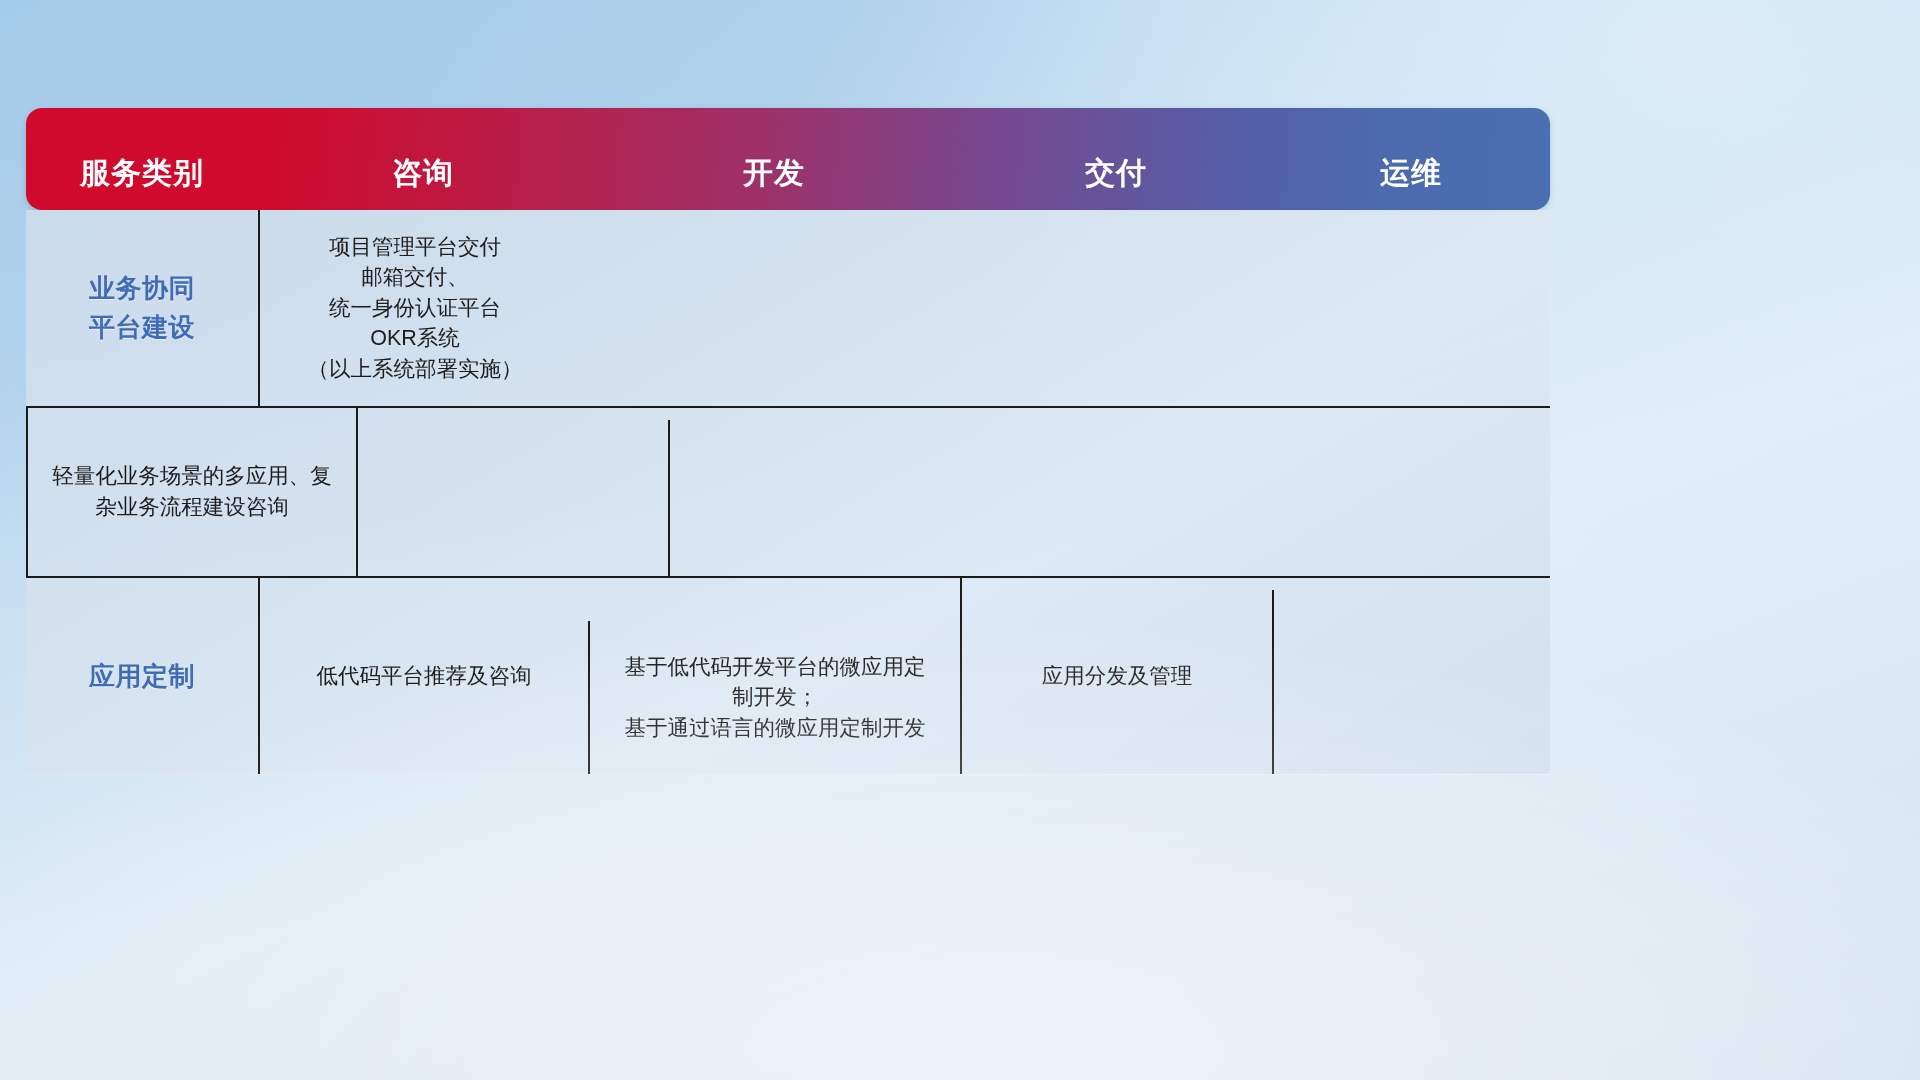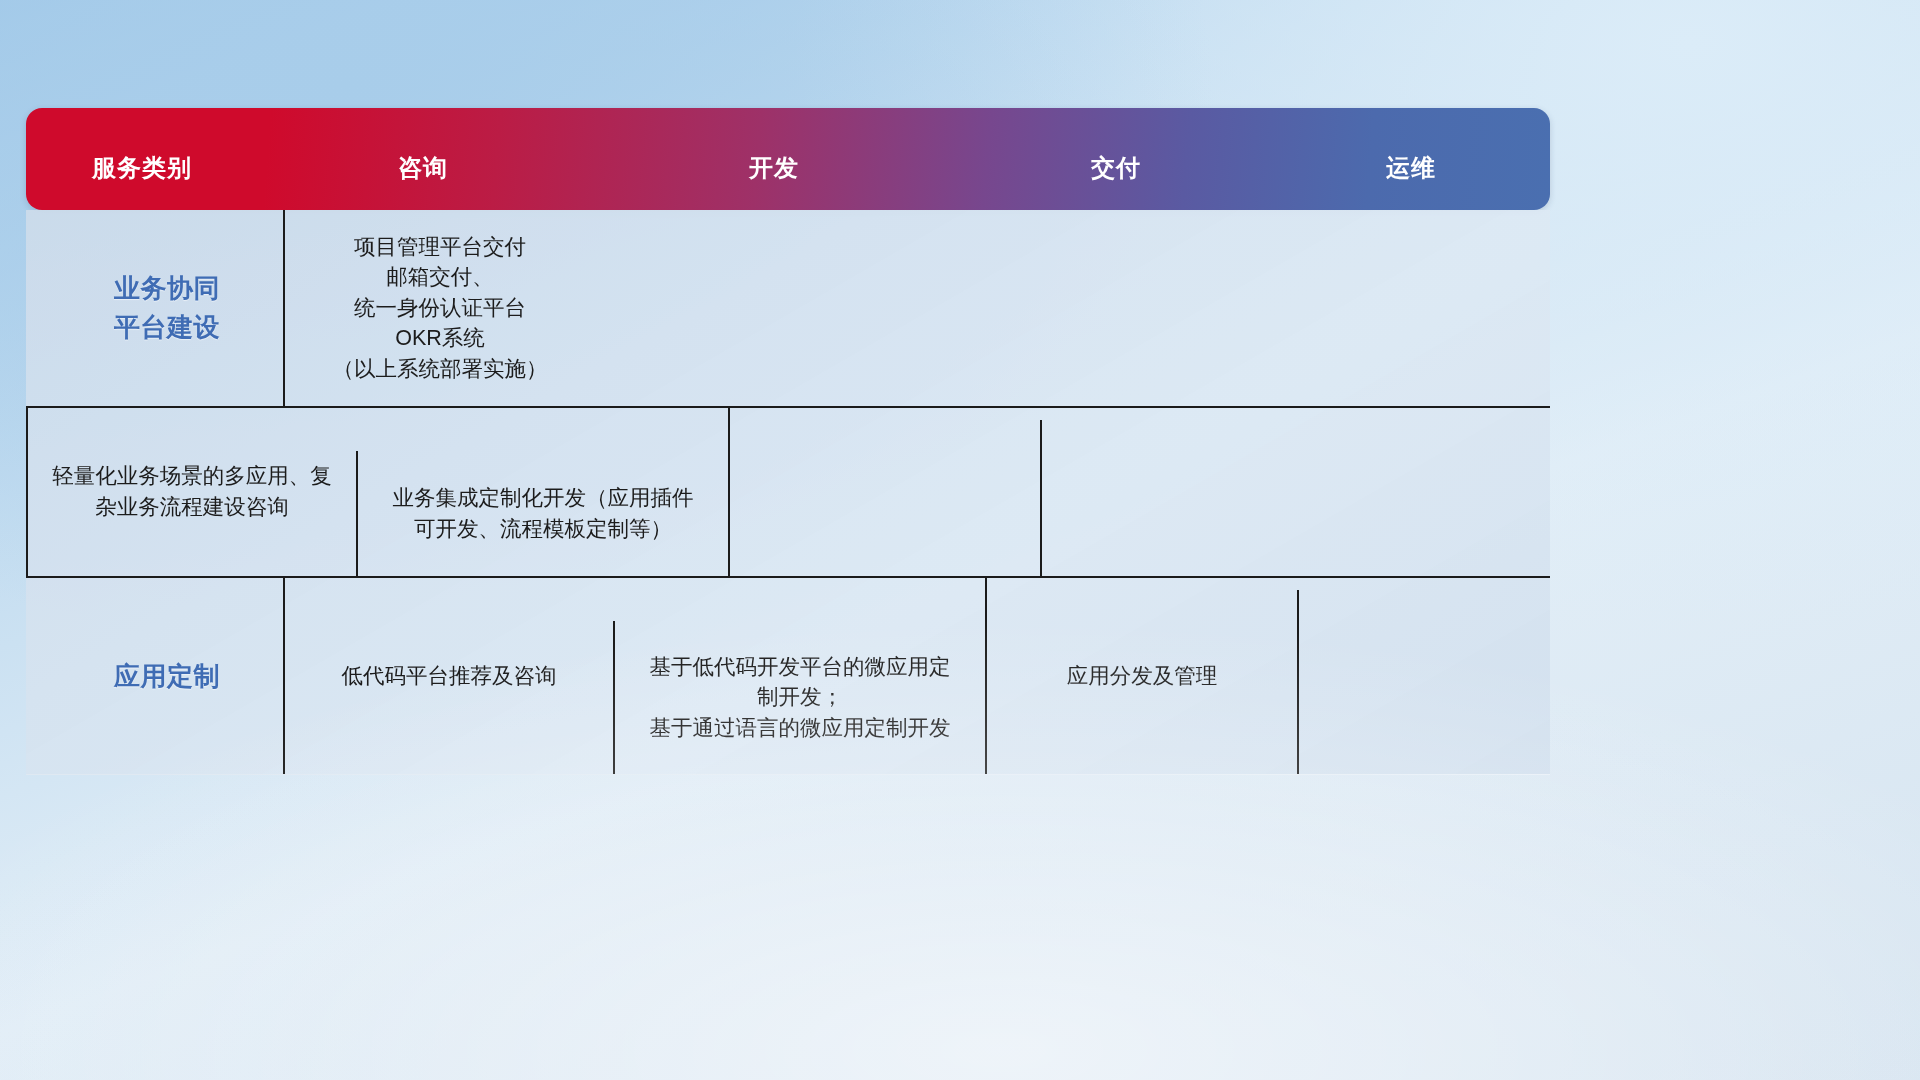--- a/index.html
+++ b/index.html
@@ -57,23 +57,23 @@
         #77478e 63%,
         #5a5aa2 76%,
         #4c6aad 88%,
         #4a6fb0 100%);
     box-shadow: 0 2px 6px rgba(40,60,100,0.18);
   }
   .th {
     display: flex;
     align-items: flex-end;
     justify-content: center;
-    padding-bottom: 26px;
+    padding-bottom: 16px;
     color: #ffffff;
-    font-size: 24px;
+    font-size: 30px;
     font-weight: bold;
     letter-spacing: 1px;
     white-space: nowrap;
   }
 
   
   .tbody {
     background: linear-gradient(150deg,
         rgba(205,220,235,0.92) 0%,
         rgba(214,227,240,0.92) 35%,
@@ -100,21 +100,20 @@
     white-space: pre-line;
   }
   .td.first {
     border-left: none;
     color: #3f6cb4;
     font-weight: bold;
     font-size: 26px;
     line-height: 1.5;
     letter-spacing: 0.5px;
     text-shadow: 0 1px 1px rgba(255,255,255,0.55);
-    margin-left: 25px;
   }
   .td.c5 { border-left: 2px solid #1b1b1b; }
 
   
   .col1 { width: 232px; flex: 0 0 232px; }
   .col2 { width: 330px; flex: 0 0 330px; }
   .col3 { width: 372px; flex: 0 0 372px; margin-top: 43px; }
   .col4 { width: 312px; flex: 0 0 312px; }
   .col5 { width: 278px; flex: 0 0 278px; margin-top: 12px; }
 
@@ -144,22 +143,20 @@
         <div class="td col4">项目管理平台交付
 邮箱交付、
 统一身份认证平台
 OKR系统
 （以上系统部署实施）</div>
       </div>
 
       <div class="tr row2">
         <div class="td col2">轻量化业务场景的多应用、复
 杂业务流程建设咨询</div>
-        <div class="td col3">业务集成定制化开发（应用插件
-可开发、流程模板定制等）</div>
         <div class="td col4"></div>
         <div class="td c5 col5"></div>
       </div>
 
       <div class="tr row3">
         <div class="td first col1">应用定制</div>
         <div class="td col2">低代码平台推荐及咨询</div>
         <div class="td col3">基于低代码开发平台的微应用定
 制开发；
 基于通过语言的微应用定制开发</div>

